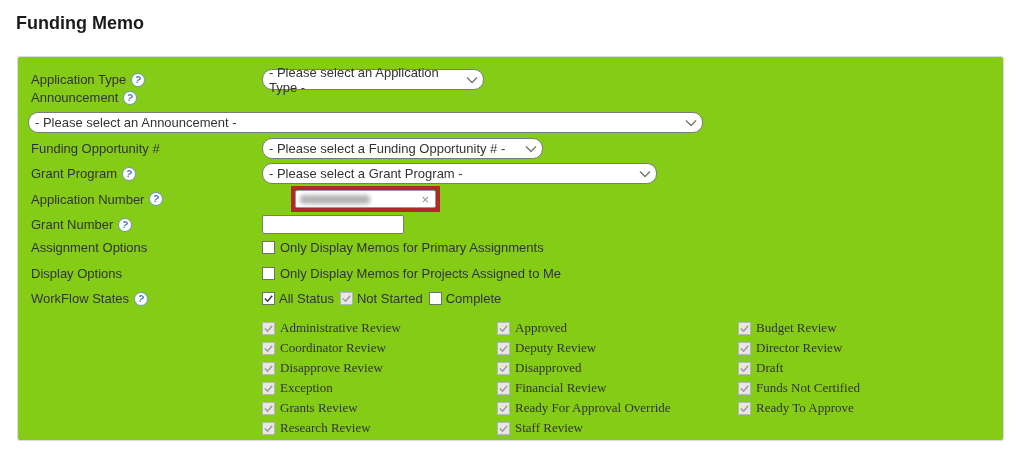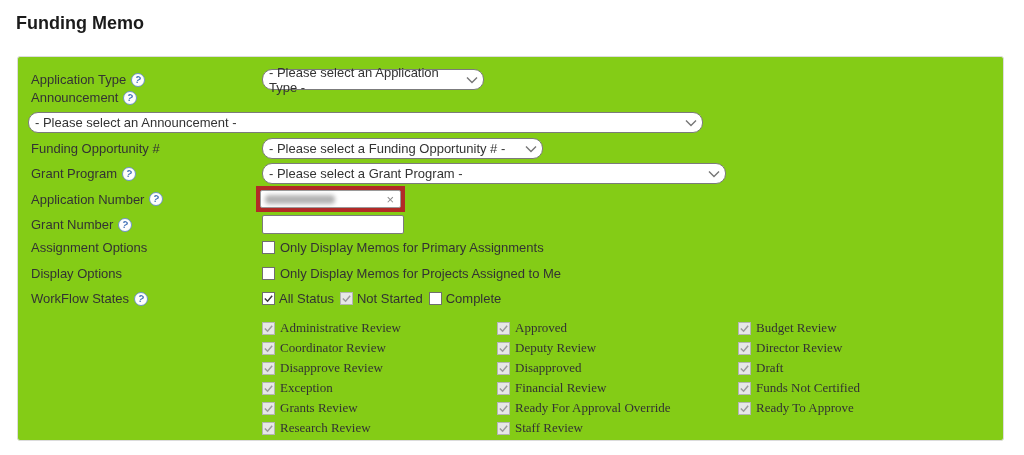--- a/index.html
+++ b/index.html
@@ -64,38 +64,38 @@
   .cb.disabled { background:#e7e7e7; border-color:#b5b5b5; cursor:default; }
   .cb.disabled .tick polyline { stroke:#9b9b9b; }
   .cb-item { display:inline-flex; align-items:center; }
   .cb-item .cb-label { margin-left:5px; color:#333; }
   
   .r-apptype   { margin-top:0; }
   .r-annc-lbl  { height:15px; }
   .r-annc-sel  { margin-top:7px; }
   .r-fundopp   { margin-top:5px;text-align:right; }
   .r-grantprog { margin-top:4px; }
-  .r-appnum    { margin-top:2px; }
+  .r-appnum    { margin-top:2px;gap:35px; }
   .r-grantnum  { margin-top:3px; }
   .r-assign    { margin-top:6px; height:15px; }
   .r-display   { margin-top:11px; height:15px; }
   .r-workflow  { margin-top:10px; height:15px;text-align:center; }
   .wf-inline { display:flex; align-items:center; }
   .wf-inline .cb-item { margin-right:6px; }
   .wf-inline .cb-item .cb-label { margin-left:4px; }
   .wf-grid {
     margin-left:231px; margin-top:12px;
     display:grid; grid-template-columns:235px 241px 1fr; grid-auto-rows:20px;
     align-items:center;
     font-family:Liberation Serif, serif;
   }
   .sel-annc { margin-left:-3px; width:675px; }
   .w-apptype { width:222px; }
   .w-fundopp { width:281px; }
-  .w-grantprog { width:464px;text-align:right; }
+  .w-grantprog { width:395px;text-align:right; }
 </style>
 </head>
 <body>
 
 <h1 class="page-title">Funding Memo</h1>
 
 <div class="panel">
 
   <div class="row r-apptype">
     <div class="label-col">

